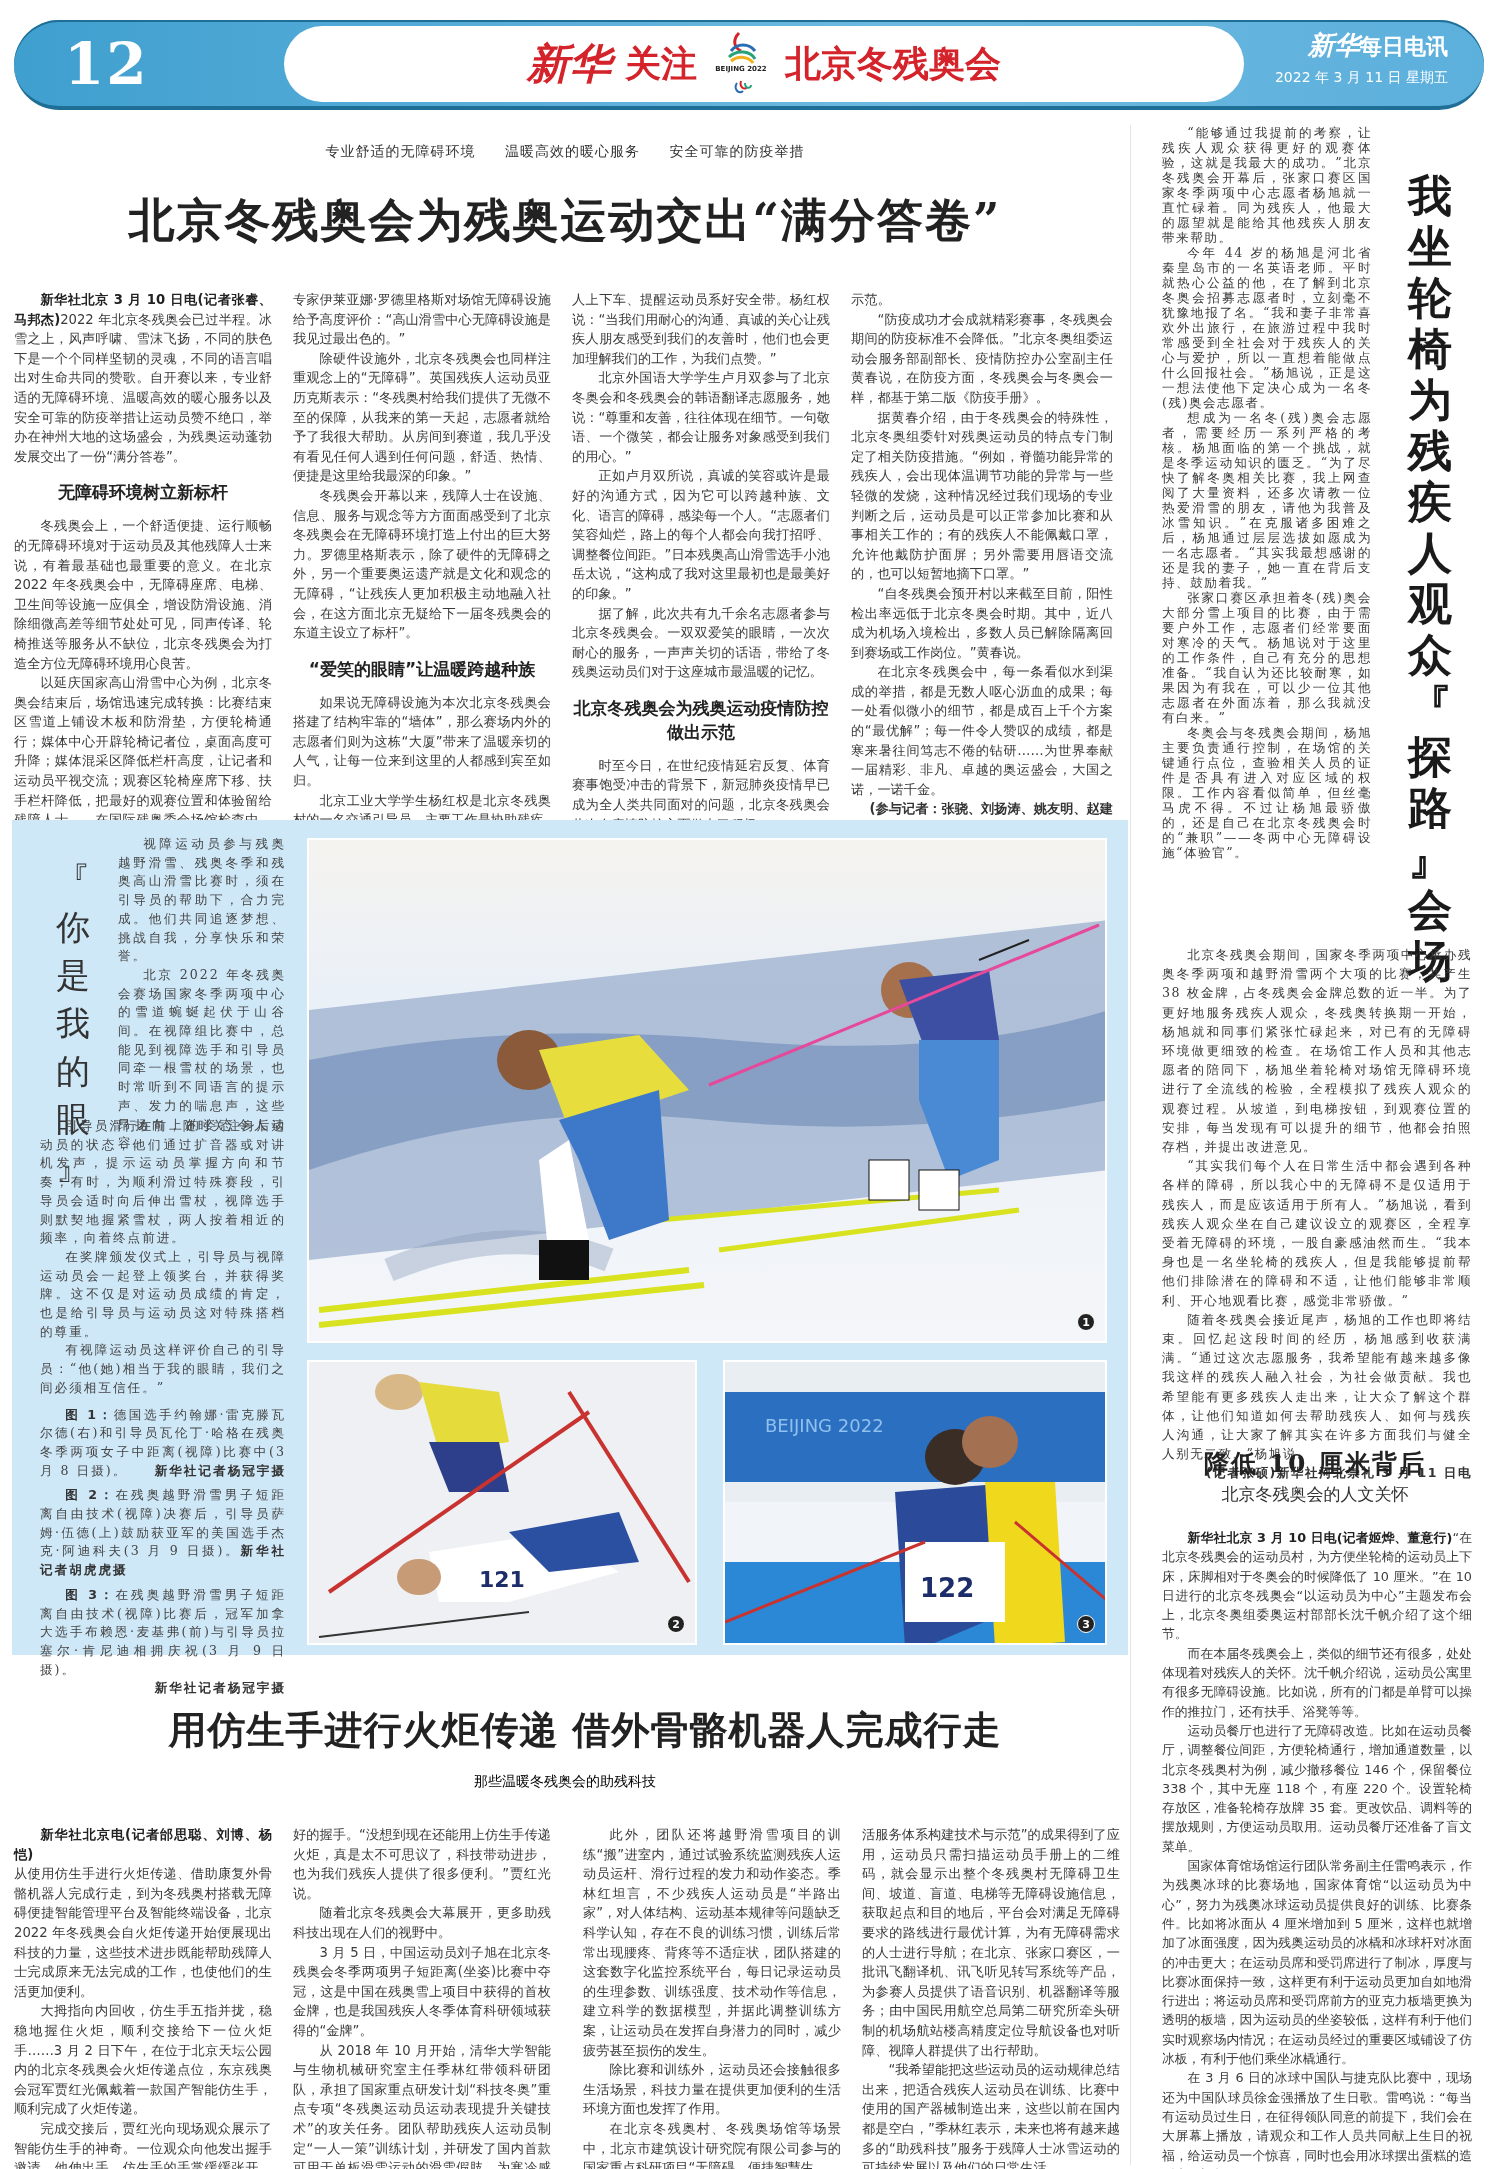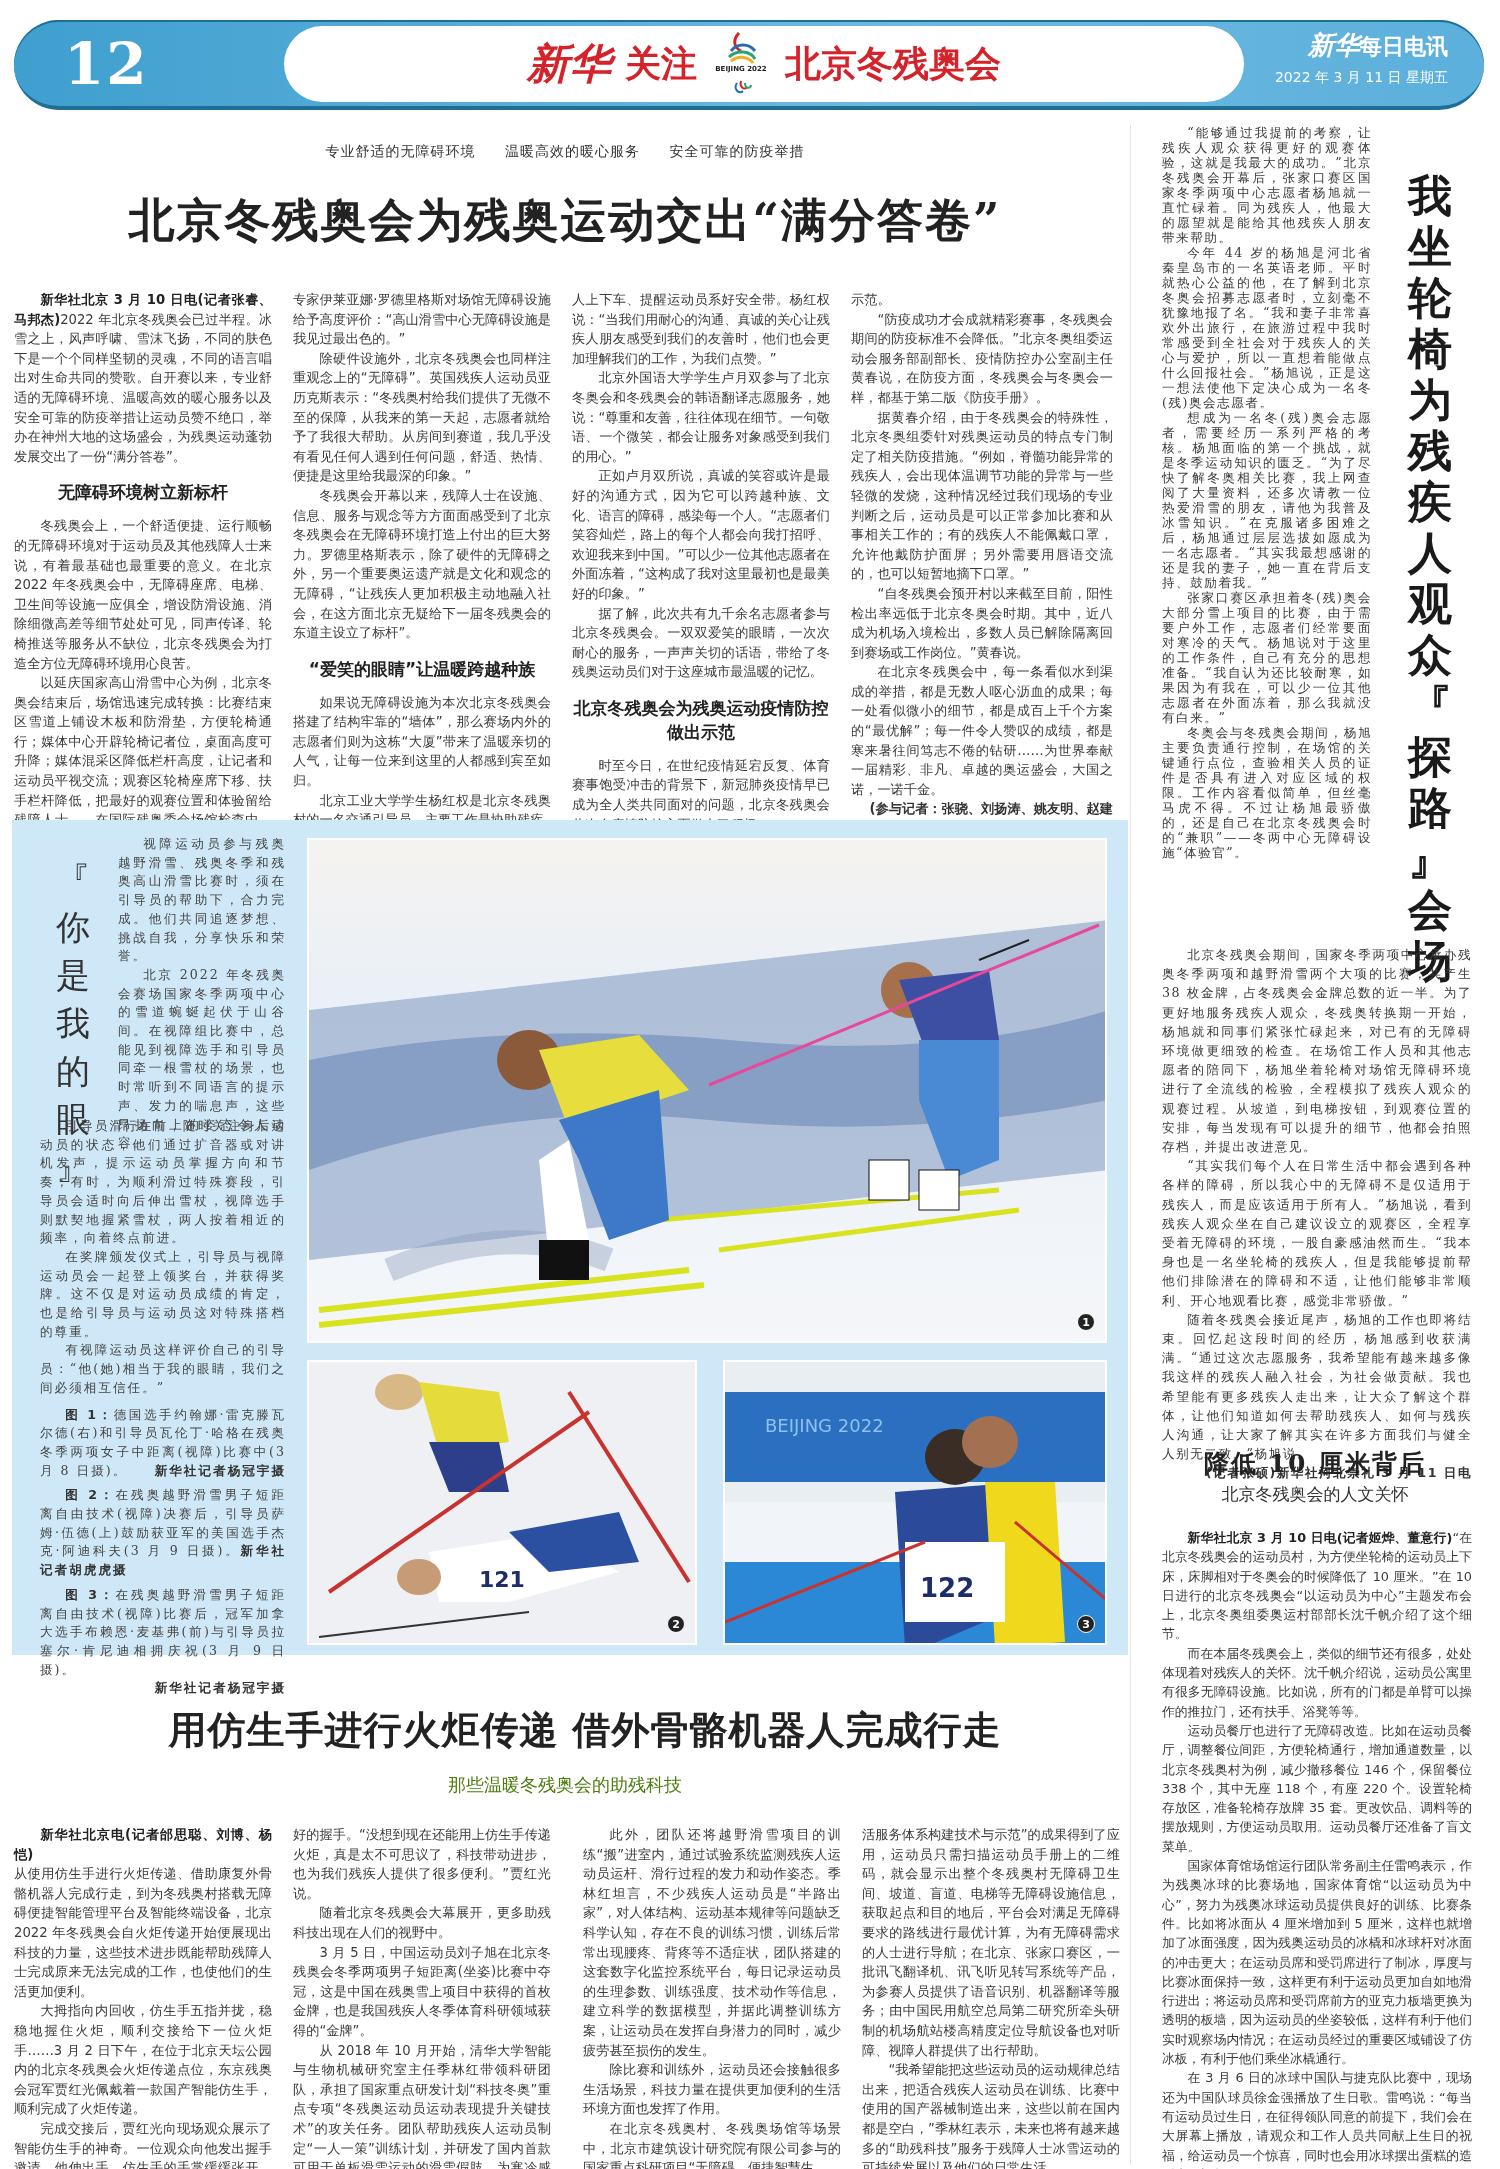--- a/index.html
+++ b/index.html
@@ -47,21 +47,21 @@
     font-size: 34px; line-height: 48px; color: #333; text-align: center; }
   .vtitle2 span { display: block; }
   .bcol { letter-spacing: 2px; font-family: "DejaVu Serif", serif; color: #444; font-size: 12.6px; line-height: 18.7px; }
   .photo { position: absolute; overflow: hidden; border: 2px solid #fff; }
   .badge { position: absolute; width: 18px; height: 18px; border-radius: 50%; background: #222; color: #fff;
     font-size: 11px; line-height: 18px; text-align: center; font-weight: bold; border: 1px solid #fff; }
 
   
   .headline2 { position: absolute; left: 0; top: 1705px; width: 1130px; text-align: center;
     font-family: "DejaVu Serif", serif; font-weight: bold; font-size: 38px; color: #222; letter-spacing: 1px; margin-left: 20px; }
-  .subtitle2 { position: absolute; left: 0; top: 1773px; width: 1130px; text-align: center; font-size: 18px; color: #4d7c0f; }
+  .subtitle2 { position: absolute; left: 0; top: 1773px; width: 1130px; text-align: center; font-size: 14px; color: #000000; }
 
   .title3 { position: absolute; left: 1170px; top: 1438px; width: 290px; text-align: center;
     font-family: "DejaVu Serif", serif; font-weight: bold; font-size: 25px; color: #222; letter-spacing: 2px; margin-top: 9px; }
   .subtitle3 { position: absolute; left: 1170px; top: 1483px; width: 290px; text-align: center; font-size: 17px; color: #333; }
 
   .rule-v { position: absolute; width: 1px; background: #e4e4e4; }
 </style>
 </head>
 <body>
 
@@ -103,21 +103,21 @@
   <p class="noind">专家伊莱亚娜·罗德里格斯对场馆无障碍设施给予高度评价：“高山滑雪中心无障碍设施是我见过最出色的。”</p>
   <p>除硬件设施外，北京冬残奥会也同样注重观念上的“无障碍”。英国残疾人运动员亚历克斯表示：“冬残奥村给我们提供了无微不至的保障，从我来的第一天起，志愿者就给予了我很大帮助。从房间到赛道，我几乎没有看见任何人遇到任何问题，舒适、热情、便捷是这里给我最深的印象。”</p>
   <p>冬残奥会开幕以来，残障人士在设施、信息、服务与观念等方方面面感受到了北京冬残奥会在无障碍环境打造上付出的巨大努力。罗德里格斯表示，除了硬件的无障碍之外，另一个重要奥运遗产就是文化和观念的无障碍，“让残疾人更加积极主动地融入社会，在这方面北京无疑给下一届冬残奥会的东道主设立了标杆”。</p>
   <p class="subhead">“爱笑的眼睛”让温暖跨越种族</p>
   <p>如果说无障碍设施为本次北京冬残奥会搭建了结构牢靠的“墙体”，那么赛场内外的志愿者们则为这栋“大厦”带来了温暖亲切的人气，让每一位来到这里的人都感到宾至如归。</p>
   <p>北京工业大学学生杨红权是北京冬残奥村的一名交通引导员，主要工作是协助残疾</p>
 </div>
 <div class="col" style="left:572px; top:290px; width:258px;">
   <p class="noind">人上下车、提醒运动员系好安全带。杨红权说：“当我们用耐心的沟通、真诚的关心让残疾人朋友感受到我们的友善时，他们也会更加理解我们的工作，为我们点赞。”</p>
   <p>北京外国语大学学生卢月双参与了北京冬奥会和冬残奥会的韩语翻译志愿服务，她说：“尊重和友善，往往体现在细节。一句敬语、一个微笑，都会让服务对象感受到我们的用心。”</p>
-  <p>正如卢月双所说，真诚的笑容或许是最好的沟通方式，因为它可以跨越种族、文化、语言的障碍，感染每一个人。“志愿者们笑容灿烂，路上的每个人都会向我打招呼、欢迎我来到中国。”可以少一位其他志愿者在外面冻着，“这构成了我对这里最初也是最美好的印象。”</p>
+  <p>正如卢月双所说，真诚的笑容或许是最好的沟通方式，因为它可以跨越种族、文化、语言的障碍，感染每一个人。“志愿者们笑容灿烂，路上的每个人都会向我打招呼、调整餐位间距。”日本残奥高山滑雪选手小池岳太说，“这构成了我对这里最初也是最美好的印象。”</p>
   <p>据了解，此次共有九千余名志愿者参与北京冬残奥会。一双双爱笑的眼睛，一次次耐心的服务，一声声关切的话语，带给了冬残奥运动员们对于这座城市最温暖的记忆。</p>
   <p class="subhead">北京冬残奥会为残奥运动疫情防控做出示范</p>
   <p>时至今日，在世纪疫情延宕反复、体育赛事饱受冲击的背景下，新冠肺炎疫情早已成为全人类共同面对的问题，北京冬残奥会此次在疫情防控方面做出了积极</p>
 </div>
 <div class="col" style="left:851px; top:290px; width:262px;">
   <p class="noind">示范。</p>
   <p>“防疫成功才会成就精彩赛事，冬残奥会期间的防疫标准不会降低。”北京冬奥组委运动会服务部副部长、疫情防控办公室副主任黄春说，在防疫方面，冬残奥会与冬奥会一样，都基于第二版《防疫手册》。</p>
   <p>据黄春介绍，由于冬残奥会的特殊性，北京冬奥组委针对残奥运动员的特点专门制定了相关防疫措施。“例如，脊髓功能异常的残疾人，会出现体温调节功能的异常与一些轻微的发烧，这种情况经过我们现场的专业判断之后，运动员是可以正常参加比赛和从事相关工作的；有的残疾人不能佩戴口罩，允许他戴防护面屏；另外需要用唇语交流的，也可以短暂地摘下口罩。”</p>
   <p>“自冬残奥会预开村以来截至目前，阳性检出率远低于北京冬奥会时期。其中，近八成为机场入境检出，多数人员已解除隔离回到赛场或工作岗位。”黄春说。</p>
   <p>在北京冬残奥会中，每一条看似水到渠成的举措，都是无数人呕心沥血的成果；每一处看似微小的细节，都是成百上千个方案的“最优解”；每一件令人赞叹的成绩，都是寒来暑往间笃志不倦的钻研……为世界奉献一届精彩、非凡、卓越的奥运盛会，大国之诺，一诺千金。</p>

